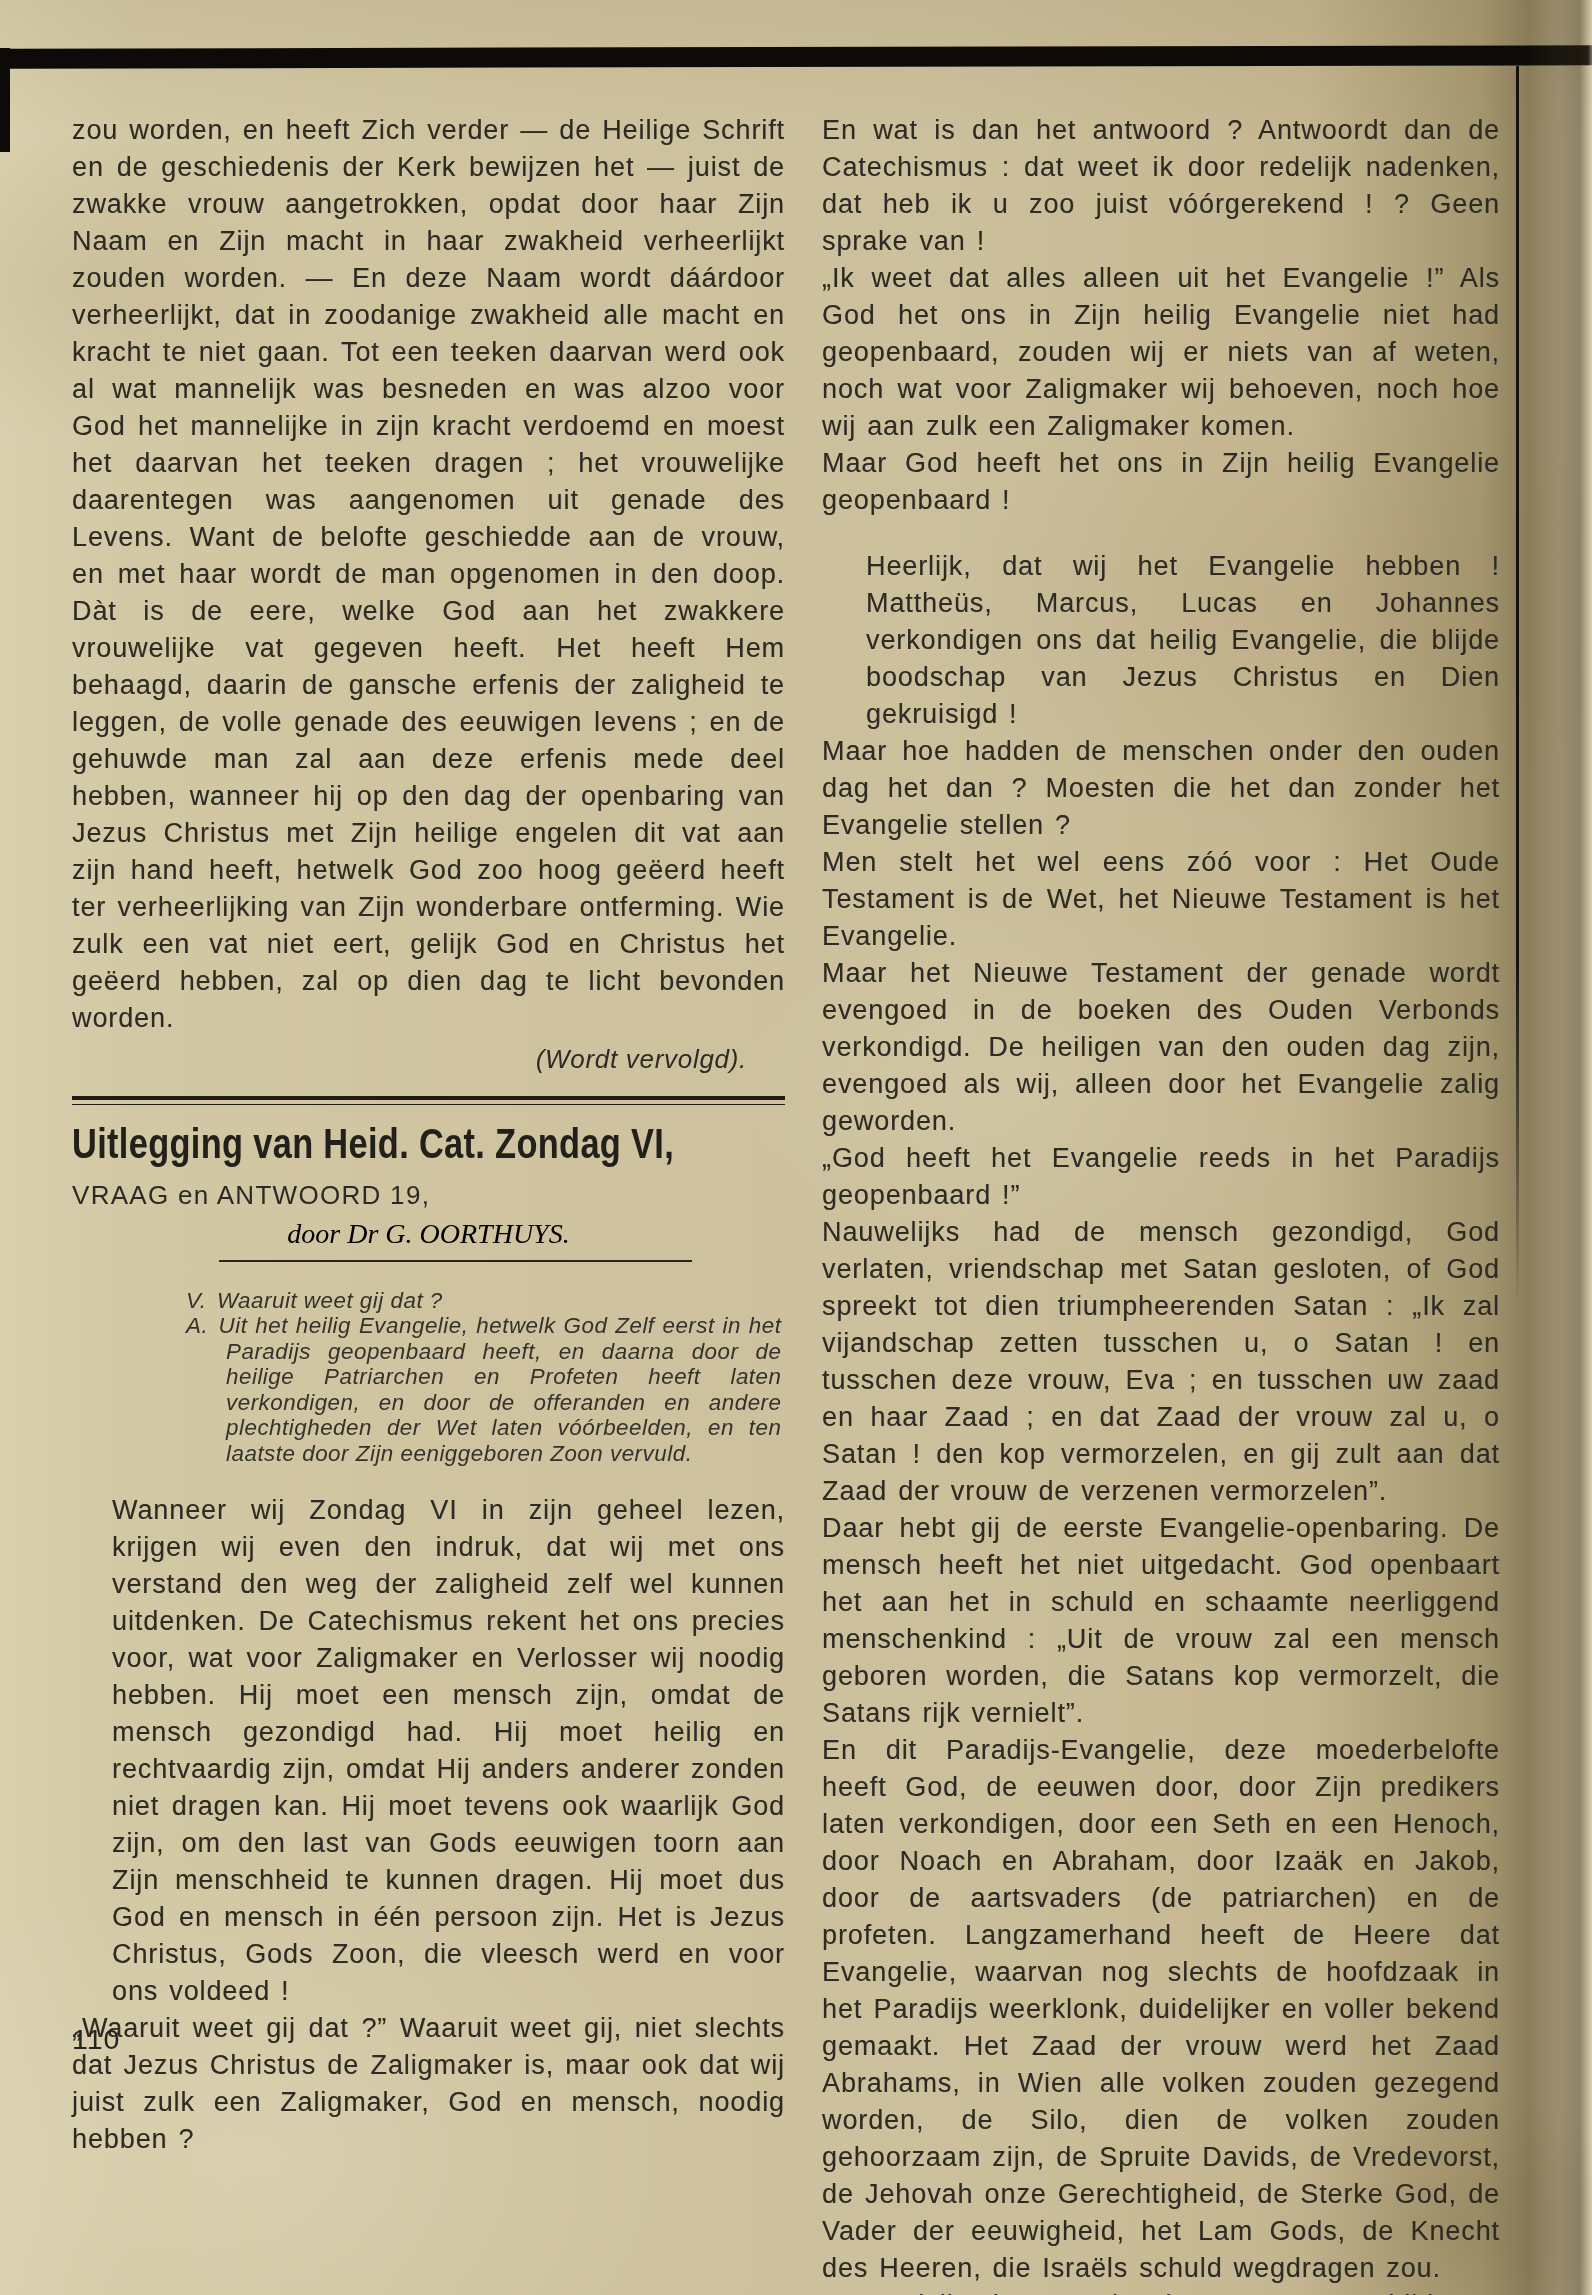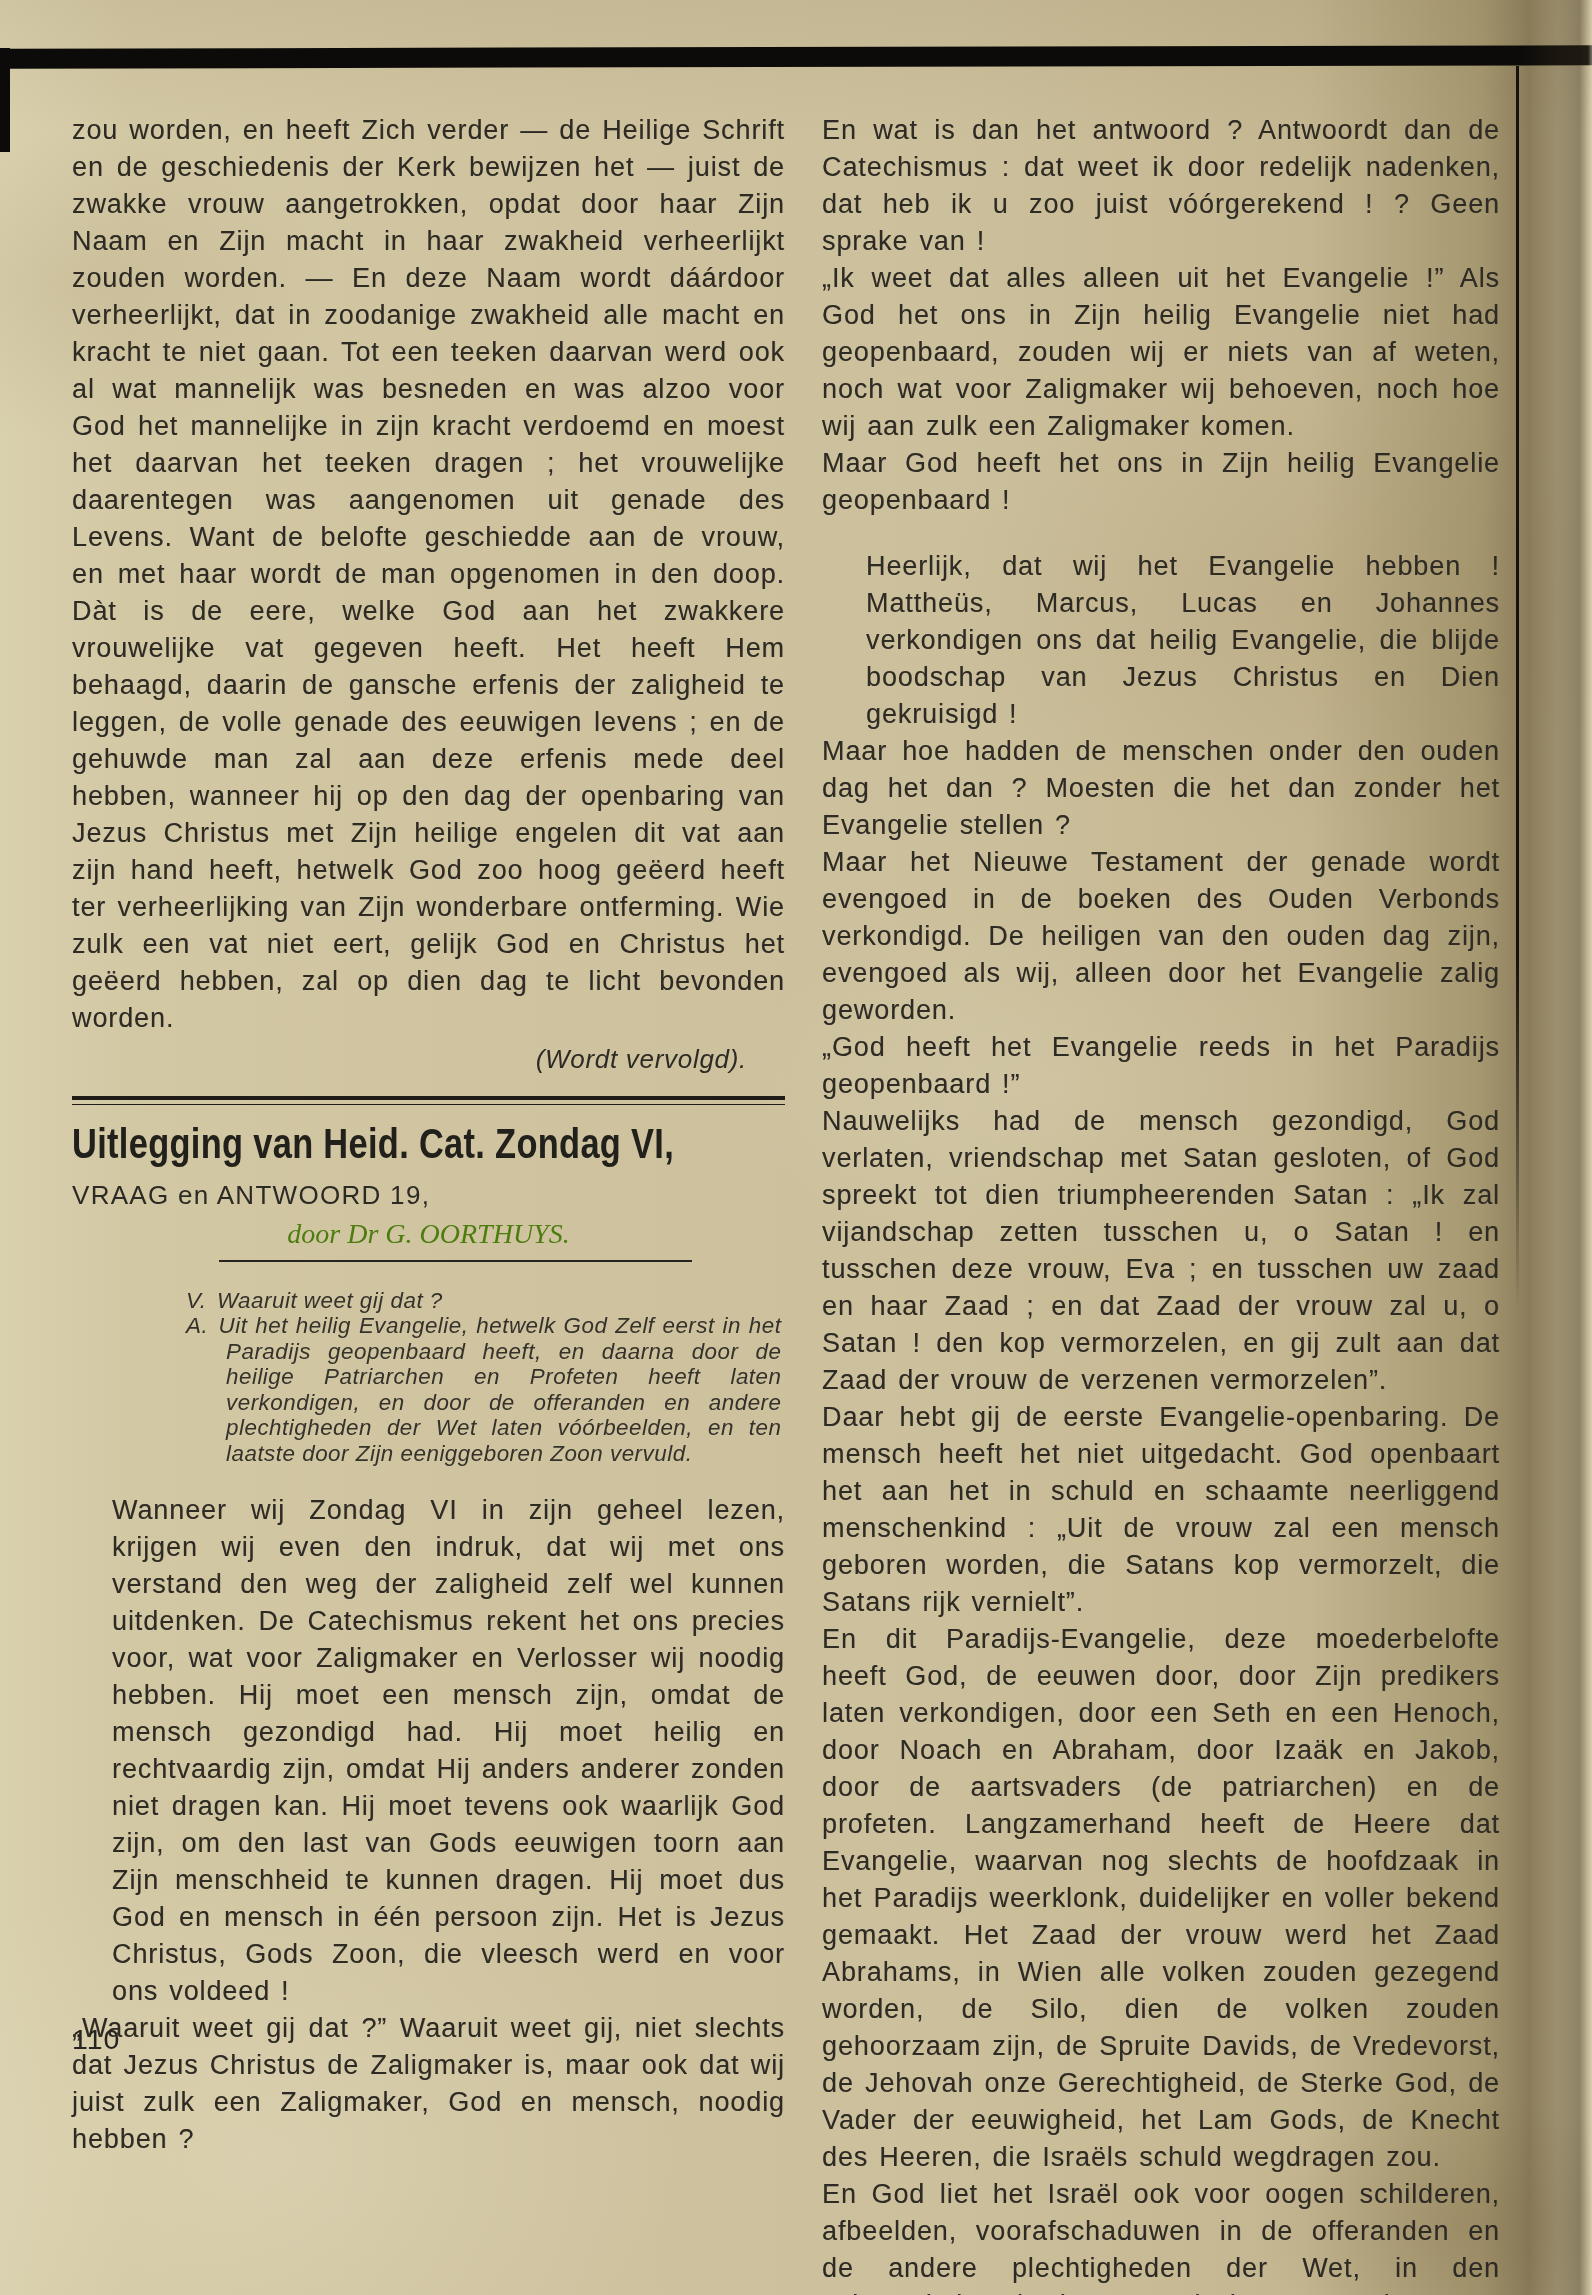--- a/index.html
+++ b/index.html
@@ -89,21 +89,21 @@
     font-size: 26px;
     letter-spacing: 1.3px;
     color: #2c2a24;
   }
   .byline {
     margin-top: 7px;
     text-align: center;
     font-family: "Liberation Serif", serif;
     font-style: italic;
     font-size: 28px;
-    color: #4d7c0f;
+    color: #000000;
   }
   .byline-rule {
     margin: 10.4px 0 0 147px;
     width: 473px;
     border-top: 2.6px solid #27241f;
   }
 
   .qa { margin: 26px 3.5px 0 114px; font-style: italic; }
   .qa-item {
     margin: 0;
@@ -157,20 +157,21 @@
     <p class="body-text after-qa">Wanneer wij Zondag VI in zijn geheel lezen, krijgen wij even den indruk, dat wij met ons verstand den weg der zaligheid zelf wel kunnen uitdenken. De Catechismus rekent het ons precies voor, wat voor Zaligmaker en Verlosser wij noodig hebben. Hij moet een mensch zijn, omdat de mensch gezondigd had. Hij moet heilig en rechtvaardig zijn, omdat Hij anders anderer zonden niet dragen kan. Hij moet tevens ook waarlijk God zijn, om den last van Gods eeuwigen toorn aan Zijn menschheid te kunnen dragen. Hij moet dus God en mensch in één persoon zijn. Het is Jezus Christus, Gods Zoon, die vleesch werd en voor ons voldeed !</p>
     <p class="body-text">„Waaruit weet gij dat ?” Waaruit weet gij, niet slechts dat Jezus Christus de Zaligmaker is, maar ook dat wij juist zulk een Zaligmaker, God en mensch, noodig hebben ?</p>
   </div>
 
   <div class="col col-right">
     <p class="body-text">En wat is dan het antwoord ? Antwoordt dan de Catechismus : dat weet ik door redelijk nadenken, dat heb ik u zoo juist vóórgerekend ! ? Geen sprake van !</p>
     <p class="body-text">„Ik weet dat alles alleen uit het Evangelie !” Als God het ons in Zijn heilig Evangelie niet had geopenbaard, zouden wij er niets van af weten, noch wat voor Zaligmaker wij behoeven, noch hoe wij aan zulk een Zaligmaker komen.</p>
     <p class="body-text">Maar God heeft het ons in Zijn heilig Evangelie geopenbaard !</p>
     <p class="body-text gap">Heerlijk, dat wij het Evangelie hebben ! Mattheüs, Marcus, Lucas en Johannes verkondigen ons dat heilig Evangelie, die blijde boodschap van Jezus Christus en Dien gekruisigd !</p>
     <p class="body-text">Maar hoe hadden de menschen onder den ouden dag het dan ? Moesten die het dan zonder het Evangelie stellen ?</p>
+    <p class="body-text">Men stelt het wel eens zóó voor : Het Oude Testament is de Wet, het Nieuwe Testament is het Evangelie.</p>
     <p class="body-text">Maar het Nieuwe Testament der genade wordt evengoed in de boeken des Ouden Verbonds verkondigd. De heiligen van den ouden dag zijn, evengoed als wij, alleen door het Evangelie zalig geworden.</p>
     <p class="body-text">„God heeft het Evangelie reeds in het Paradijs geopenbaard !”</p>
     <p class="body-text">Nauwelijks had de mensch gezondigd, God verlaten, vriendschap met Satan gesloten, of God spreekt tot dien triumpheerenden Satan : „Ik zal vijandschap zetten tusschen u, o Satan ! en tusschen deze vrouw, Eva ; en tusschen uw zaad en haar Zaad ; en dat Zaad der vrouw zal u, o Satan ! den kop vermorzelen, en gij zult aan dat Zaad der vrouw de verzenen vermorzelen”.</p>
     <p class="body-text">Daar hebt gij de eerste Evangelie-openbaring. De mensch heeft het niet uitgedacht. God openbaart het aan het in schuld en schaamte neerliggend menschenkind : „Uit de vrouw zal een mensch geboren worden, die Satans kop vermorzelt, die Satans rijk vernielt”.</p>
     <p class="body-text">En dit Paradijs-Evangelie, deze moederbelofte heeft God, de eeuwen door, door Zijn predikers laten verkondigen, door een Seth en een Henoch, door Noach en Abraham, door Izaäk en Jakob, door de aartsvaders (de patriarchen) en de profeten. Langzamerhand heeft de Heere dat Evangelie, waarvan nog slechts de hoofdzaak in het Paradijs weerklonk, duidelijker en voller bekend gemaakt. Het Zaad der vrouw werd het Zaad Abrahams, in Wien alle volken zouden gezegend worden, de Silo, dien de volken zouden gehoorzaam zijn, de Spruite Davids, de Vredevorst, de Jehovah onze Gerechtigheid, de Sterke God, de Vader der eeuwigheid, het Lam Gods, de Knecht des Heeren, die Israëls schuld wegdragen zou.</p>
     <p class="body-text">En God liet het Israël ook voor oogen schilderen, afbeelden, voorafschaduwen in de offeranden en de andere plechtigheden der Wet, in den Tabernakel en in den Tempel, de eeuwen door.</p>
   </div>
 
   <div class="page-number">110</div>
 

